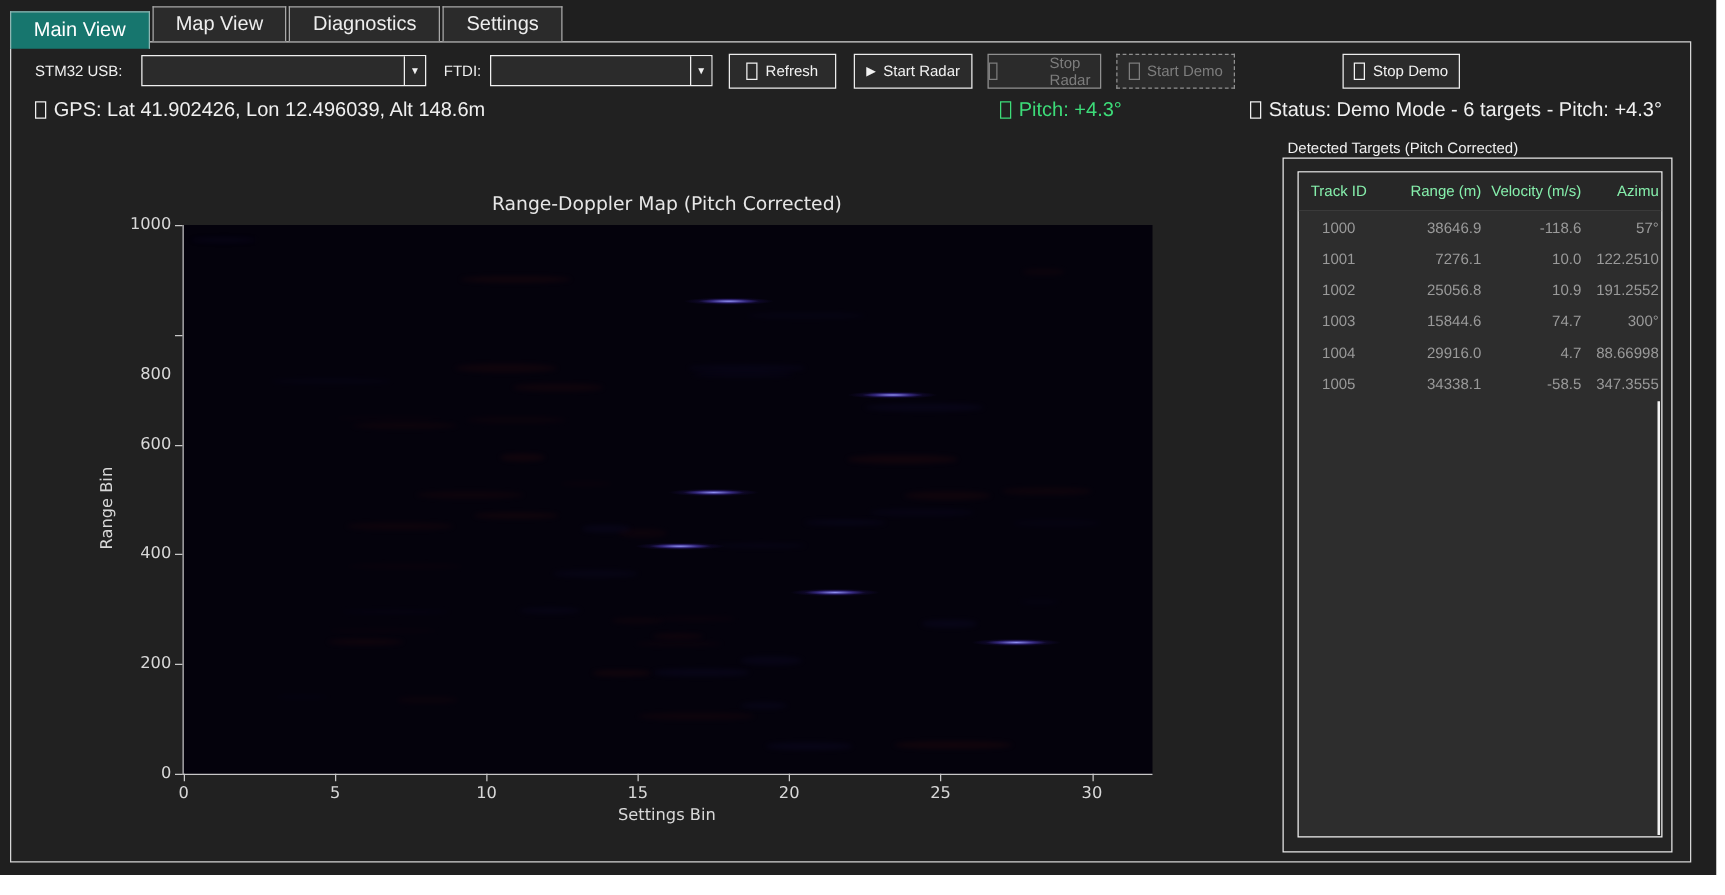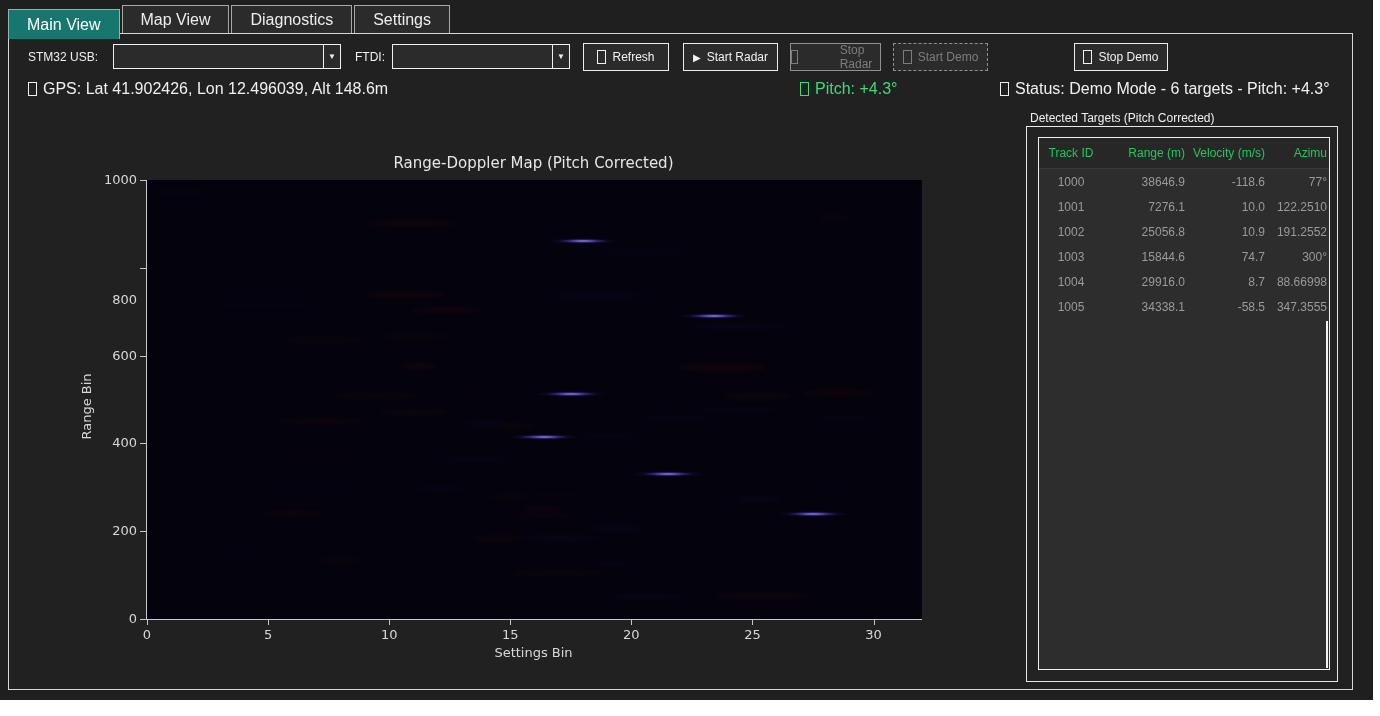--- a/index.html
+++ b/index.html
@@ -53,21 +53,21 @@
   .streak{position:absolute;width:72px;height:6px;border-radius:50%;
           background:radial-gradient(closest-side,rgba(150,150,255,.95),rgba(90,70,215,.55) 40%,rgba(45,25,130,.22) 68%,rgba(0,0,0,0) 100%);}
   .noise{position:absolute;border-radius:50%;filter:blur(2px);}
 
   
   #targets-label{position:absolute;left:1030px;top:111px;font-size:12px;color:#f0f0f0;}
   #targets-group{position:absolute;left:1026px;top:126px;width:312px;height:556px;
                  border:1px solid #e8e8e8;box-sizing:border-box;background:#232323;}
   #targets-list{position:absolute;left:11px;top:10px;width:292px;height:533px;background:#2d2d2d;
                 border:1px solid #f0f0f0;box-sizing:border-box;overflow:hidden;}
-  .lv-header{display:flex;height:30px;align-items:center;background:#272727;color:#22c55e;
+  .lv-header{display:flex;height:30px;align-items:center;background:#272727;color:#86efac;
              font-size:12px;border-bottom:1px solid #3a3a3a;}
   .lv-row{display:flex;height:25px;align-items:center;color:#9a9a9a;font-size:12px;}
   .c0{width:64px;text-align:center;flex:none;}
   .c1{width:86px;text-align:right;flex:none;padding-right:4px;box-sizing:border-box;}
   .c2{width:80px;text-align:right;flex:none;padding-right:4px;box-sizing:border-box;}
   .c3{width:58px;text-align:right;flex:none;overflow:hidden;white-space:nowrap;}
   #table-scrollbar{position:absolute;right:1px;top:183px;width:2px;height:347px;background:#f2f2f2;}
 </style>
 </head>
 <body>
@@ -221,21 +221,21 @@
           <div class="c0">Track ID</div>
           <div class="c1">Range (m)</div>
           <div class="c2">Velocity (m/s)</div>
           <div class="c3">Azimu</div>
         </div>
         <div id="target-rows">
             <div class="lv-row">
               <div class="c0">1000</div>
               <div class="c1">38646.9</div>
               <div class="c2">-118.6</div>
-              <div class="c3">77°</div>
+              <div class="c3">57°</div>
             </div>
             <div class="lv-row">
               <div class="c0">1001</div>
               <div class="c1">7276.1</div>
               <div class="c2">10.0</div>
               <div class="c3">122.2510</div>
             </div>
             <div class="lv-row">
               <div class="c0">1002</div>
               <div class="c1">25056.8</div>
@@ -244,21 +244,21 @@
             </div>
             <div class="lv-row">
               <div class="c0">1003</div>
               <div class="c1">15844.6</div>
               <div class="c2">74.7</div>
               <div class="c3">300°</div>
             </div>
             <div class="lv-row">
               <div class="c0">1004</div>
               <div class="c1">29916.0</div>
-              <div class="c2">8.7</div>
+              <div class="c2">4.7</div>
               <div class="c3">88.66998</div>
             </div>
             <div class="lv-row">
               <div class="c0">1005</div>
               <div class="c1">34338.1</div>
               <div class="c2">-58.5</div>
               <div class="c3">347.3555</div>
             </div>
           </div>
         <div id="table-scrollbar"></div>

